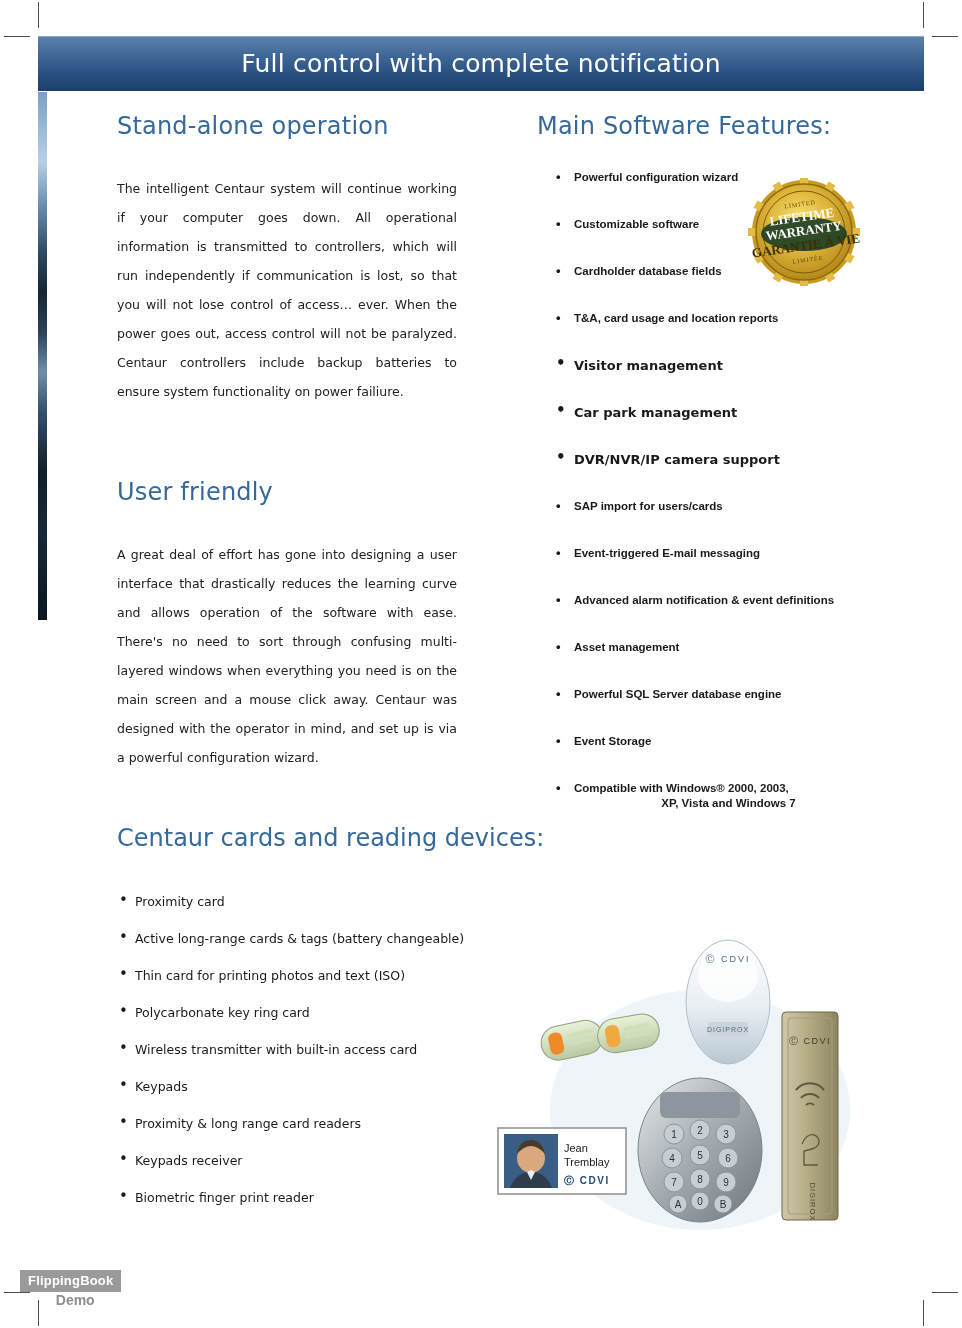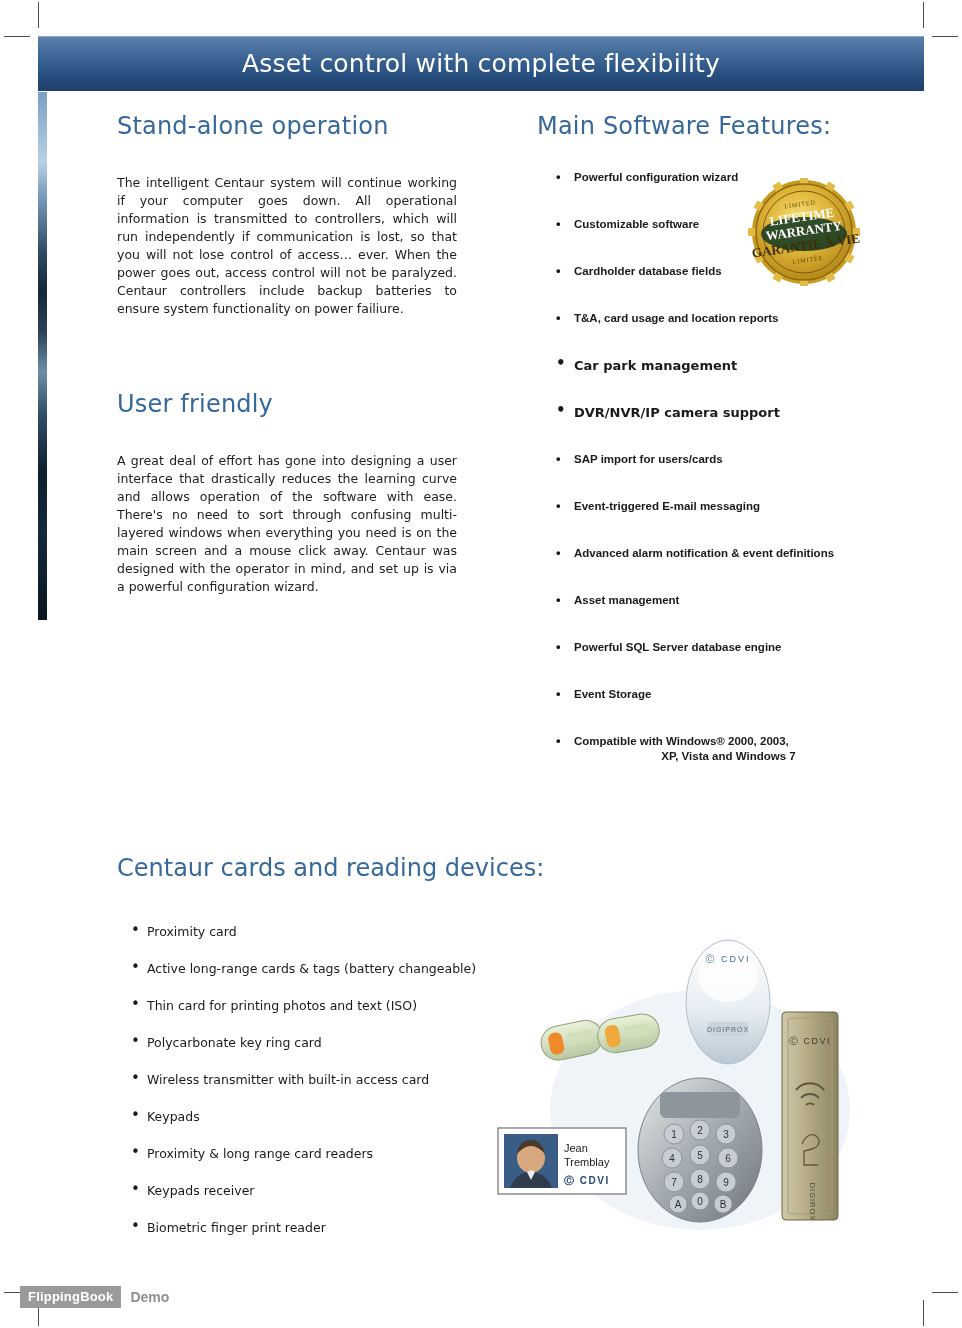--- a/index.html
+++ b/index.html
@@ -75,21 +75,21 @@
     font-size: 24px;
     font-weight: 400;
     margin: 0 0 34px 0;
     letter-spacing: 0.2px;
   }
   h2.sect.tight { margin-bottom: 30px; }
 
   p.body {
     font-size: 12.5px;
     color: #222;
-    line-height: 18px;
+    line-height: 29px;
     margin: 0;
     text-align: justify;
     font-family: "DejaVu Sans", sans-serif;
   }
 
   
   ul.features {
     list-style: none;
     margin: 14px;
     padding: 0;
@@ -128,32 +128,32 @@
     left: 728px;
     top: 178px;
     width: 152px;
     height: 108px;
   }
 
   
   .bottom {
     position: absolute;
     left: 117px;
-    top: 854px;
+    top: 824px;
     width: 800px;
   }
   h2.bottom-title {
     color: #35689b;
     font-size: 24px;
     font-weight: 400;
     margin: 0 0 42px 0;
   }
   ul.cards {
     list-style: none;
-    margin: 12px;
+    margin: 0;
     padding: 0;
     width: 420px;
   }
   ul.cards li {
     position: relative;
     padding-left: 18px;
     font-size: 12.5px;
     color: #1a1a1a;
     line-height: 16px;
     margin-bottom: 21px;
@@ -175,20 +175,21 @@
     height: 330px;
   }
 
   
   .footer-logo {
     position: absolute;
     left: 20px;
     bottom: 20px;
     display: flex;
     align-items: center;
+    flex-direction: column;
   }
   .fb-badge {
     background: #9a9a9a;
     color: #ffffff;
     font-size: 13px;
     font-weight: bold;
     padding: 3px 8px 4px 8px;
     font-family: "Liberation Sans", sans-serif;
     letter-spacing: 0.2px;
   }
@@ -206,40 +207,41 @@
 <div class="crop crop-v" style="left:38px; top:2px;"></div>
 <div class="crop crop-v" style="left:923px; top:2px;"></div>
 <div class="crop crop-h" style="left:4px; top:36px;"></div>
 <div class="crop crop-h" style="left:932px; top:36px;"></div>
 <div class="crop crop-v" style="left:38px; top:1300px;"></div>
 <div class="crop crop-v" style="left:923px; top:1300px;"></div>
 <div class="crop crop-h" style="left:4px; top:1292px;"></div>
 <div class="crop crop-h" style="left:932px; top:1292px;"></div>
 
 <div class="banner">
-  <div class="banner-title">Asset control with complete flexibility</div>
+  <div class="banner-title">Full control with complete notification</div>
 </div>
 
 <div class="photo-strip"></div>
 
 <div class="col-left">
   <h2 class="sect">Stand-alone operation</h2>
   <p class="body">The intelligent Centaur system will continue working if your computer goes down. All operational information is transmitted to controllers, which will run independently if communication is lost, so that you will not lose control of access… ever.   When the power goes out, access control will not be paralyzed. Centaur controllers include backup batteries to ensure system functionality  on power failiure.</p>
   <div style="height:72px"></div>
   <h2 class="sect">User friendly</h2>
   <p class="body">A great deal of effort has gone into designing a user interface that drastically reduces the learning curve and allows operation of the software with ease. There's no need to sort through confusing multi-layered windows when everything you need is on the main screen and a mouse click away. Centaur was designed with the operator in mind, and set up is via a powerful configuration wizard.</p>
 </div>
 
 <div class="col-right">
   <h2 class="sect tight">Main Software Features:</h2>
   <ul class="features" id="features-list">
       <li class=""><span>Powerful configuration wizard</span></li>
       <li class=""><span>Customizable software</span></li>
       <li class=""><span>Cardholder database fields</span></li>
       <li class=""><span>T&amp;A, card usage and location reports</span></li>
+      <li class="big"><span>Visitor management</span></li>
       <li class="big"><span>Car park management</span></li>
       <li class="big"><span>DVR/NVR/IP camera support</span></li>
       <li class=""><span>SAP import for users/cards</span></li>
       <li class=""><span>Event-triggered E-mail messaging</span></li>
       <li class=""><span>Advanced alarm notification &amp; event definitions</span></li>
       <li class=""><span>Asset management</span></li>
       <li class=""><span>Powerful SQL Server database engine</span></li>
       <li class=""><span>Event Storage</span></li>
       <li class=""><span>Compatible with Windows® 2000, 2003,</span><span class="l2">XP, Vista and Windows 7</span></li>
     </ul>

